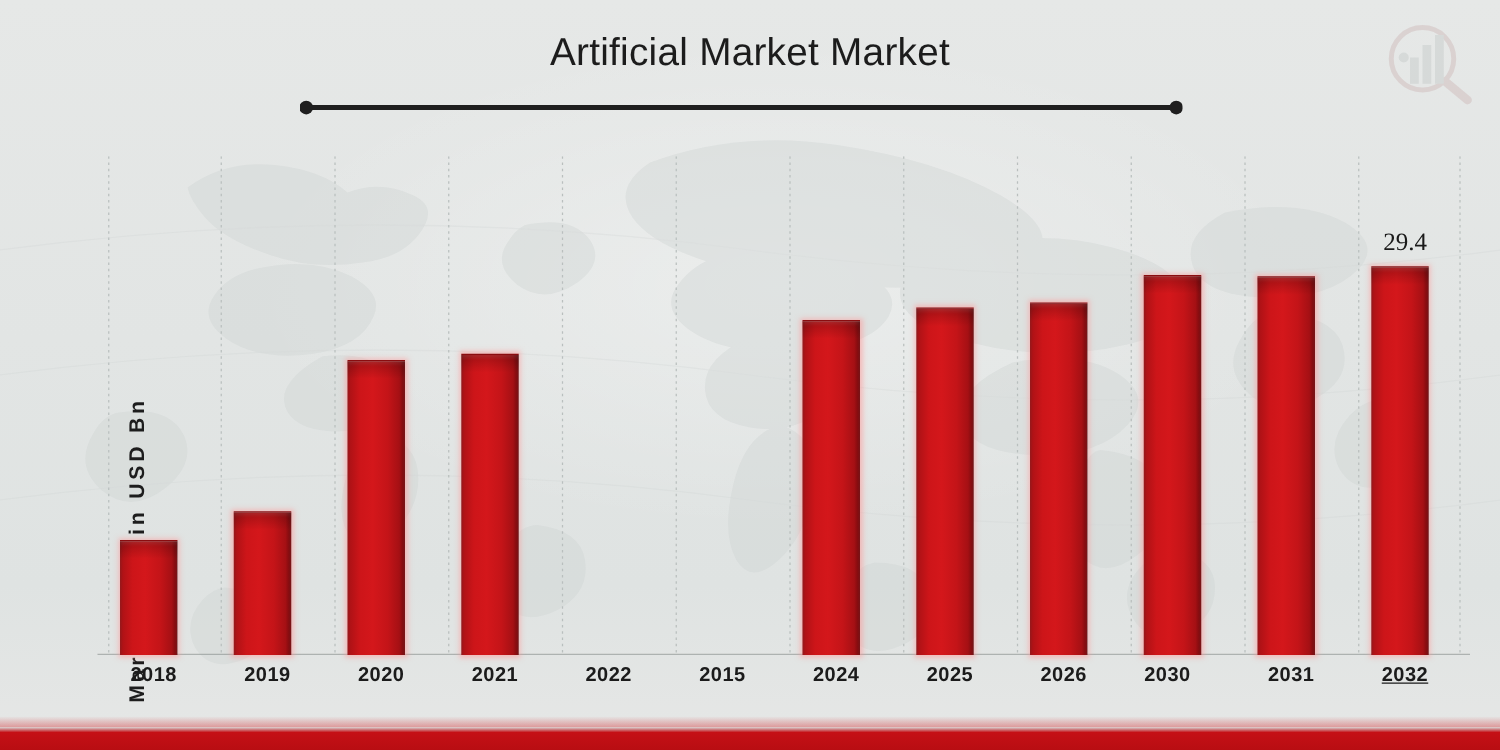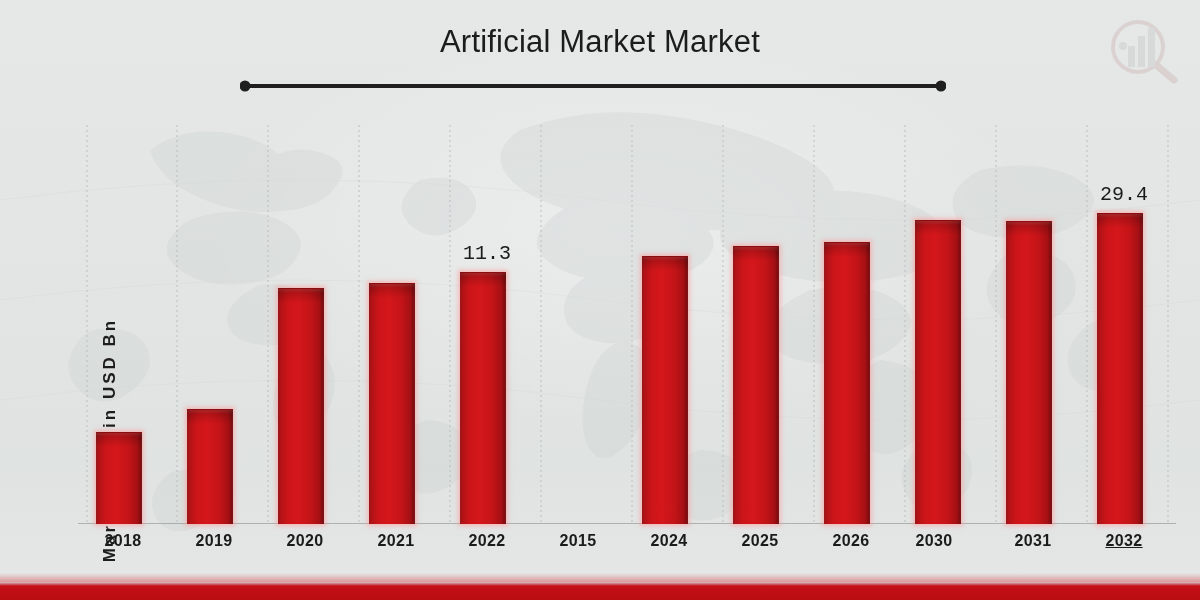--- a/index.html
+++ b/index.html
@@ -133,21 +133,21 @@
     pointer-events: none;
   }
 
   .bar-value {
     position: absolute;
     left: 0;
     width: 90px;
     text-align: center;
     font-size: 20px;
     color: #1a1a1a;
-    font-family: Liberation Mono, monospace;
+    font-family: Liberation Serif, serif;
   }
 
   .x-labels {
     position: absolute;
     left: 78px;
     top: 532px;
     width: 1098px;
     height: 30px;
   }
 
@@ -281,24 +281,20 @@
         <div class="bar" style="height: 114px;"></div>
       </div>
       <div class="bar-slot" style="left:182px;">
         <div class="bar-value" style="bottom: 243px;"></div>
         <div class="bar" style="height: 235px;"></div>
       </div>
       <div class="bar-slot" style="left:273px;">
         <div class="bar-value" style="bottom: 248px;"></div>
         <div class="bar" style="height: 240px;"></div>
       </div>
-      <div class="bar-slot" style="left:364px;">
-        <div class="bar-value" style="bottom: 259px;">11.3</div>
-        <div class="bar" style="height: 251px;"></div>
-      </div>
       <div class="bar-slot" style="left:546px;">
         <div class="bar-value" style="bottom: 275px;"></div>
         <div class="bar" style="height: 267px;"></div>
       </div>
       <div class="bar-slot" style="left:637px;">
         <div class="bar-value" style="bottom: 285px;"></div>
         <div class="bar" style="height: 277px;"></div>
       </div>
       <div class="bar-slot" style="left:728px;">
         <div class="bar-value" style="bottom: 289px;"></div>

